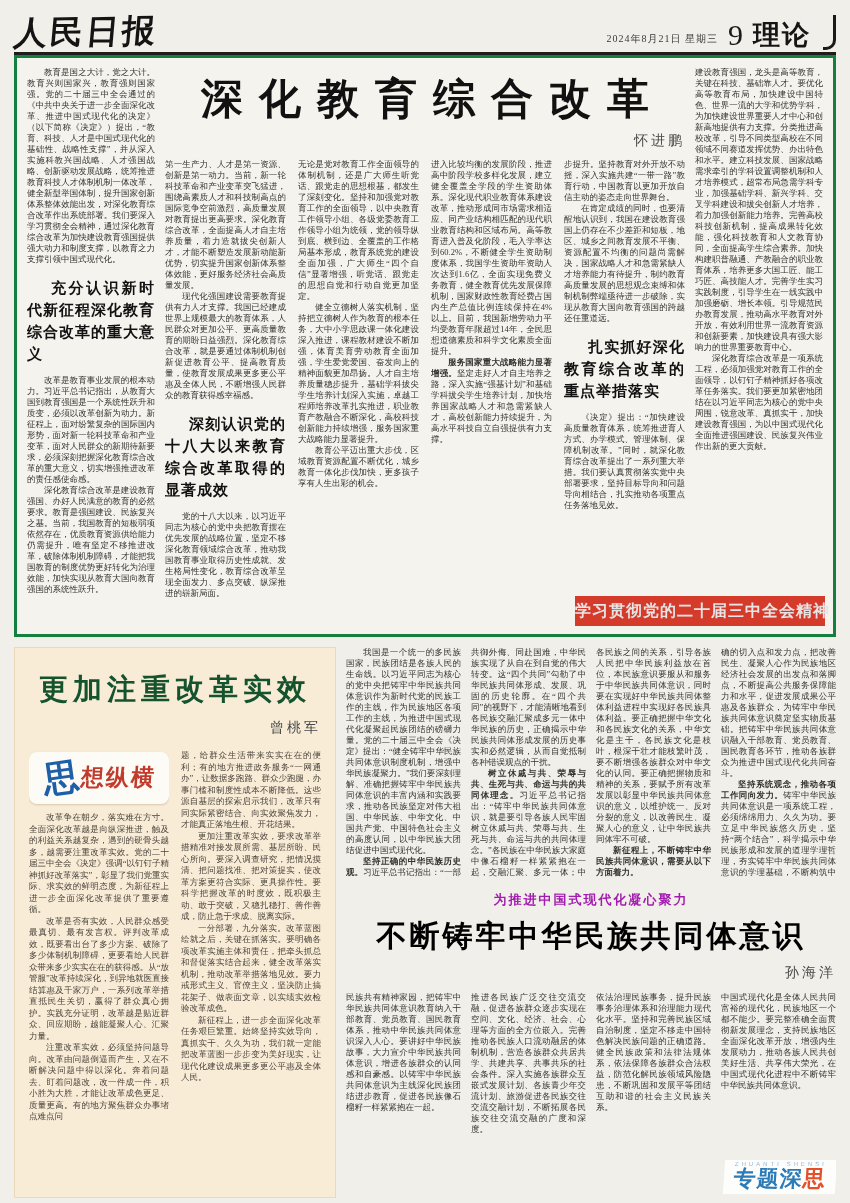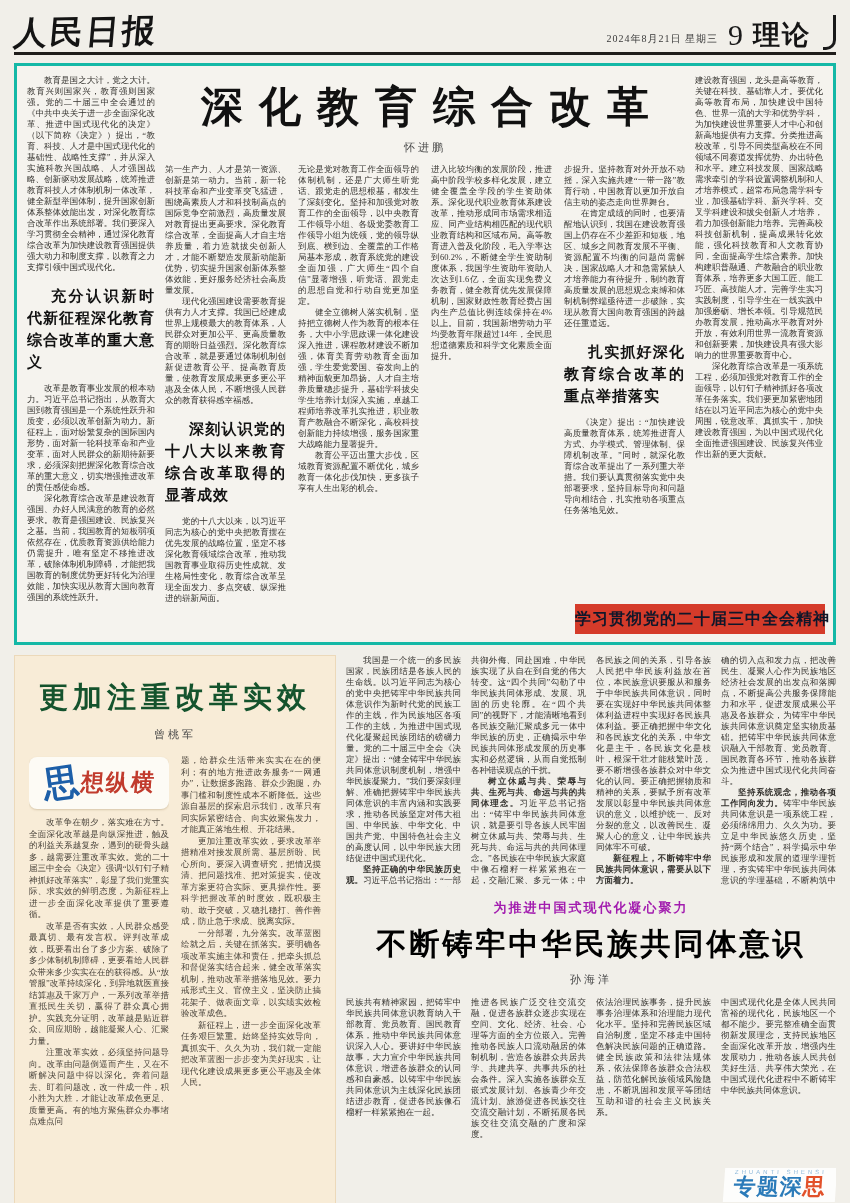--- a/index.html
+++ b/index.html
@@ -20,44 +20,44 @@
   }
   .header-right{display:flex;align-items:flex-end;gap:10px;}
   .pub-date{font-size:10px;color:#3a3a3a;letter-spacing:1px;padding-bottom:4px;}
   .page-num{font-size:30px;line-height:30px;color:#1a1a1a;font-family:"Liberation Serif", serif;}
   .section-name{font-size:27px;line-height:30px;font-weight:700;color:#151515;letter-spacing:2px;}
   .corner-hook{display:inline-block;width:10px;height:32px;border-right:3px solid #1a1a1a;
     border-bottom:3px solid #1a1a1a;border-bottom-right-radius:10px;margin-left:2px;}
   .header-rule{height:3px;background:#1f1d1b;margin-top:2px;}
   
   .main-box{
-    position:relative;margin-top:8px;height:582px;box-sizing:border-box;
-    border:3px solid #14b8a6;background:#f5f3ee;
+    position:relative;height:582px;box-sizing:border-box;
+    border:3px solid #15803d;background:#f5f3ee;
     padding:9px 10px;display:flex;gap:10px;
   }
   .col{overflow:hidden;font-size:8.5px;line-height:11px;color:#35332f;text-align:justify;}
   .colside{width:128px;flex:0 0 128px;height:100%;}
   .center-area{flex:1;display:flex;flex-direction:column;min-width:0;}
   .headline{
     margin:6px 0 0 0;text-align:center;font-family:"Liberation Sans", sans-serif;
     font-weight:900;font-size:42px;line-height:52px;letter-spacing:16px;text-indent:16px;color:#111;
   }
-  .byline{font-size:11px;color:#4a4a4a;text-align:center;margin:7px 0 9px 0;letter-spacing:3px;}
+  .byline{font-size:14px;color:#4a4a4a;text-align:right;margin:7px 0 9px 0;letter-spacing:3px;}
   .center-cols{display:flex;gap:12px;flex:1;min-height:0;}
   .center-cols .col{flex:1;}
   .para{margin:0;text-indent:2em;}
   .para.cont{text-indent:0;}
   .para b{font-family:"Liberation Sans", sans-serif;font-weight:700;}
   .col-head{
     font-family:"Liberation Sans", sans-serif;font-weight:700;font-size:15px;line-height:22px;
     color:#111;margin:12px 0 10px 0;text-indent:1.6em;letter-spacing:1px;
   }
   .banner{
     position:absolute;right:8px;bottom:8px;width:250px;height:30px;background:#d53b2a;
-    color:#0f172a;font-family:"Liberation Sans", sans-serif;font-weight:700;font-size:16px;
+    color:#e5e5e5;font-family:"Liberation Sans", sans-serif;font-weight:700;font-size:16px;
     line-height:30px;text-align:center;letter-spacing:1px;white-space:nowrap;
   }
   
   .bottom-row{display:flex;gap:10px;margin-top:10px;height:551px;overflow:hidden;}
   
   .sx-box{width:322px;flex:0 0 322px;background:#f8ecd7;border:1px solid #ecd9ba;
     box-sizing:border-box;padding:10px 14px;display:flex;flex-direction:column;}
   .sx-title{
     margin:12px 0 2px 0;text-align:center;font-family:"Liberation Sans", sans-serif;
     font-weight:900;font-size:29px;letter-spacing:5px;color:#14532d;
@@ -125,20 +125,21 @@
             <div class="col-head">深刻认识党的十八大以来教育综合改革取得的显著成效</div>
             <p class="para">党的十八大以来，以习近平同志为核心的党中央把教育摆在优先发展的战略位置，坚定不移深化教育领域综合改革，推动我国教育事业取得历史性成就、发生格局性变化，教育综合改革呈现全面发力、多点突破、纵深推进的崭新局面。</p>
           </div>
         <div class="col">
             <p class="para cont">无论是党对教育工作全面领导的体制机制，还是广大师生听党话、跟党走的思想根基，都发生了深刻变化。坚持和加强党对教育工作的全面领导，以中央教育工作领导小组、各级党委教育工作领导小组为统领，党的领导纵到底、横到边、全覆盖的工作格局基本形成，教育系统党的建设全面加强，广大师生“四个自信”显著增强，听党话、跟党走的思想自觉和行动自觉更加坚定。</p>
             <p class="para">健全立德树人落实机制，坚持把立德树人作为教育的根本任务，大中小学思政课一体化建设深入推进，课程教材建设不断加强，体育美育劳动教育全面加强，学生爱党爱国、奋发向上的精神面貌更加昂扬。人才自主培养质量稳步提升，基础学科拔尖学生培养计划深入实施，卓越工程师培养改革扎实推进，职业教育产教融合不断深化，高校科技创新能力持续增强，服务国家重大战略能力显著提升。</p>
             <p class="para">教育公平迈出重大步伐，区域教育资源配置不断优化，城乡教育一体化步伐加快，更多孩子享有人生出彩的机会。</p>
           </div>
         <div class="col">
             <p class="para cont">进入比较均衡的发展阶段，推进高中阶段学校多样化发展，建立健全覆盖全学段的学生资助体系。深化现代职业教育体系建设改革，推动形成同市场需求相适应、同产业结构相匹配的现代职业教育结构和区域布局。高等教育进入普及化阶段，毛入学率达到60.2%，不断健全学生资助制度体系，我国学生资助年资助人次达到1.6亿，全面实现免费义务教育，健全教育优先发展保障机制，国家财政性教育经费占国内生产总值比例连续保持在4%以上。目前，我国新增劳动力平均受教育年限超过14年，全民思想道德素质和科学文化素质全面提升。</p>
+            <p class="para"><b>服务国家重大战略能力显著增强。</b>坚定走好人才自主培养之路，深入实施“强基计划”和基础学科拔尖学生培养计划，加快培养国家战略人才和急需紧缺人才，高校创新能力持续提升，为高水平科技自立自强提供有力支撑。</p>
           </div>
         <div class="col">
             <p class="para cont">步提升。坚持教育对外开放不动摇，深入实施共建“一带一路”教育行动，中国教育以更加开放自信主动的姿态走向世界舞台。</p>
             <p class="para">在肯定成绩的同时，也要清醒地认识到，我国在建设教育强国上仍存在不少差距和短板，地区、城乡之间教育发展不平衡、资源配置不均衡的问题尚需解决，国家战略人才和急需紧缺人才培养能力有待提升，制约教育高质量发展的思想观念束缚和体制机制弊端亟待进一步破除，实现从教育大国向教育强国的跨越还任重道远。</p>
             <div class="col-head">扎实抓好深化教育综合改革的重点举措落实</div>
             <p class="para">《决定》提出：“加快建设高质量教育体系，统筹推进育人方式、办学模式、管理体制、保障机制改革。”同时，就深化教育综合改革提出了一系列重大举措。我们要认真贯彻落实党中央部署要求，坚持目标导向和问题导向相结合，扎实推动各项重点任务落地见效。</p>
           </div>
       </div>
     </div>
     <div class="col colside">

